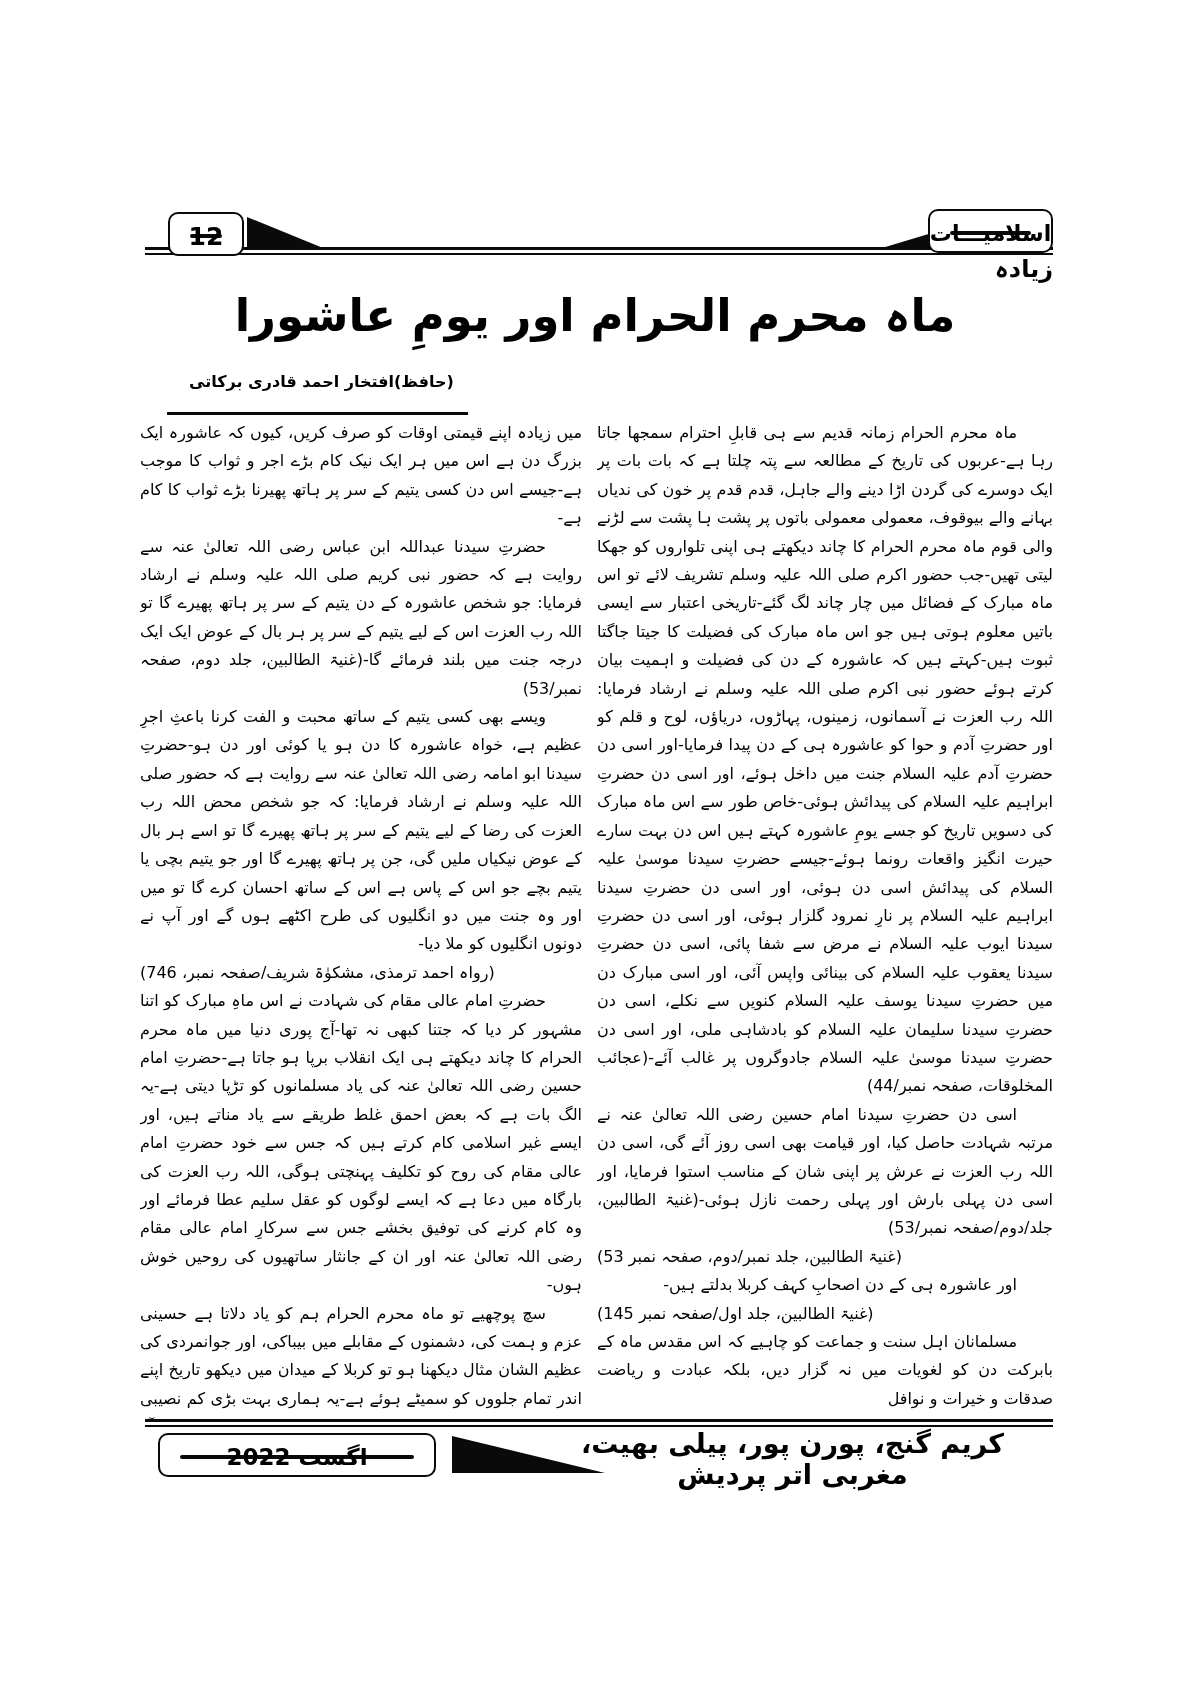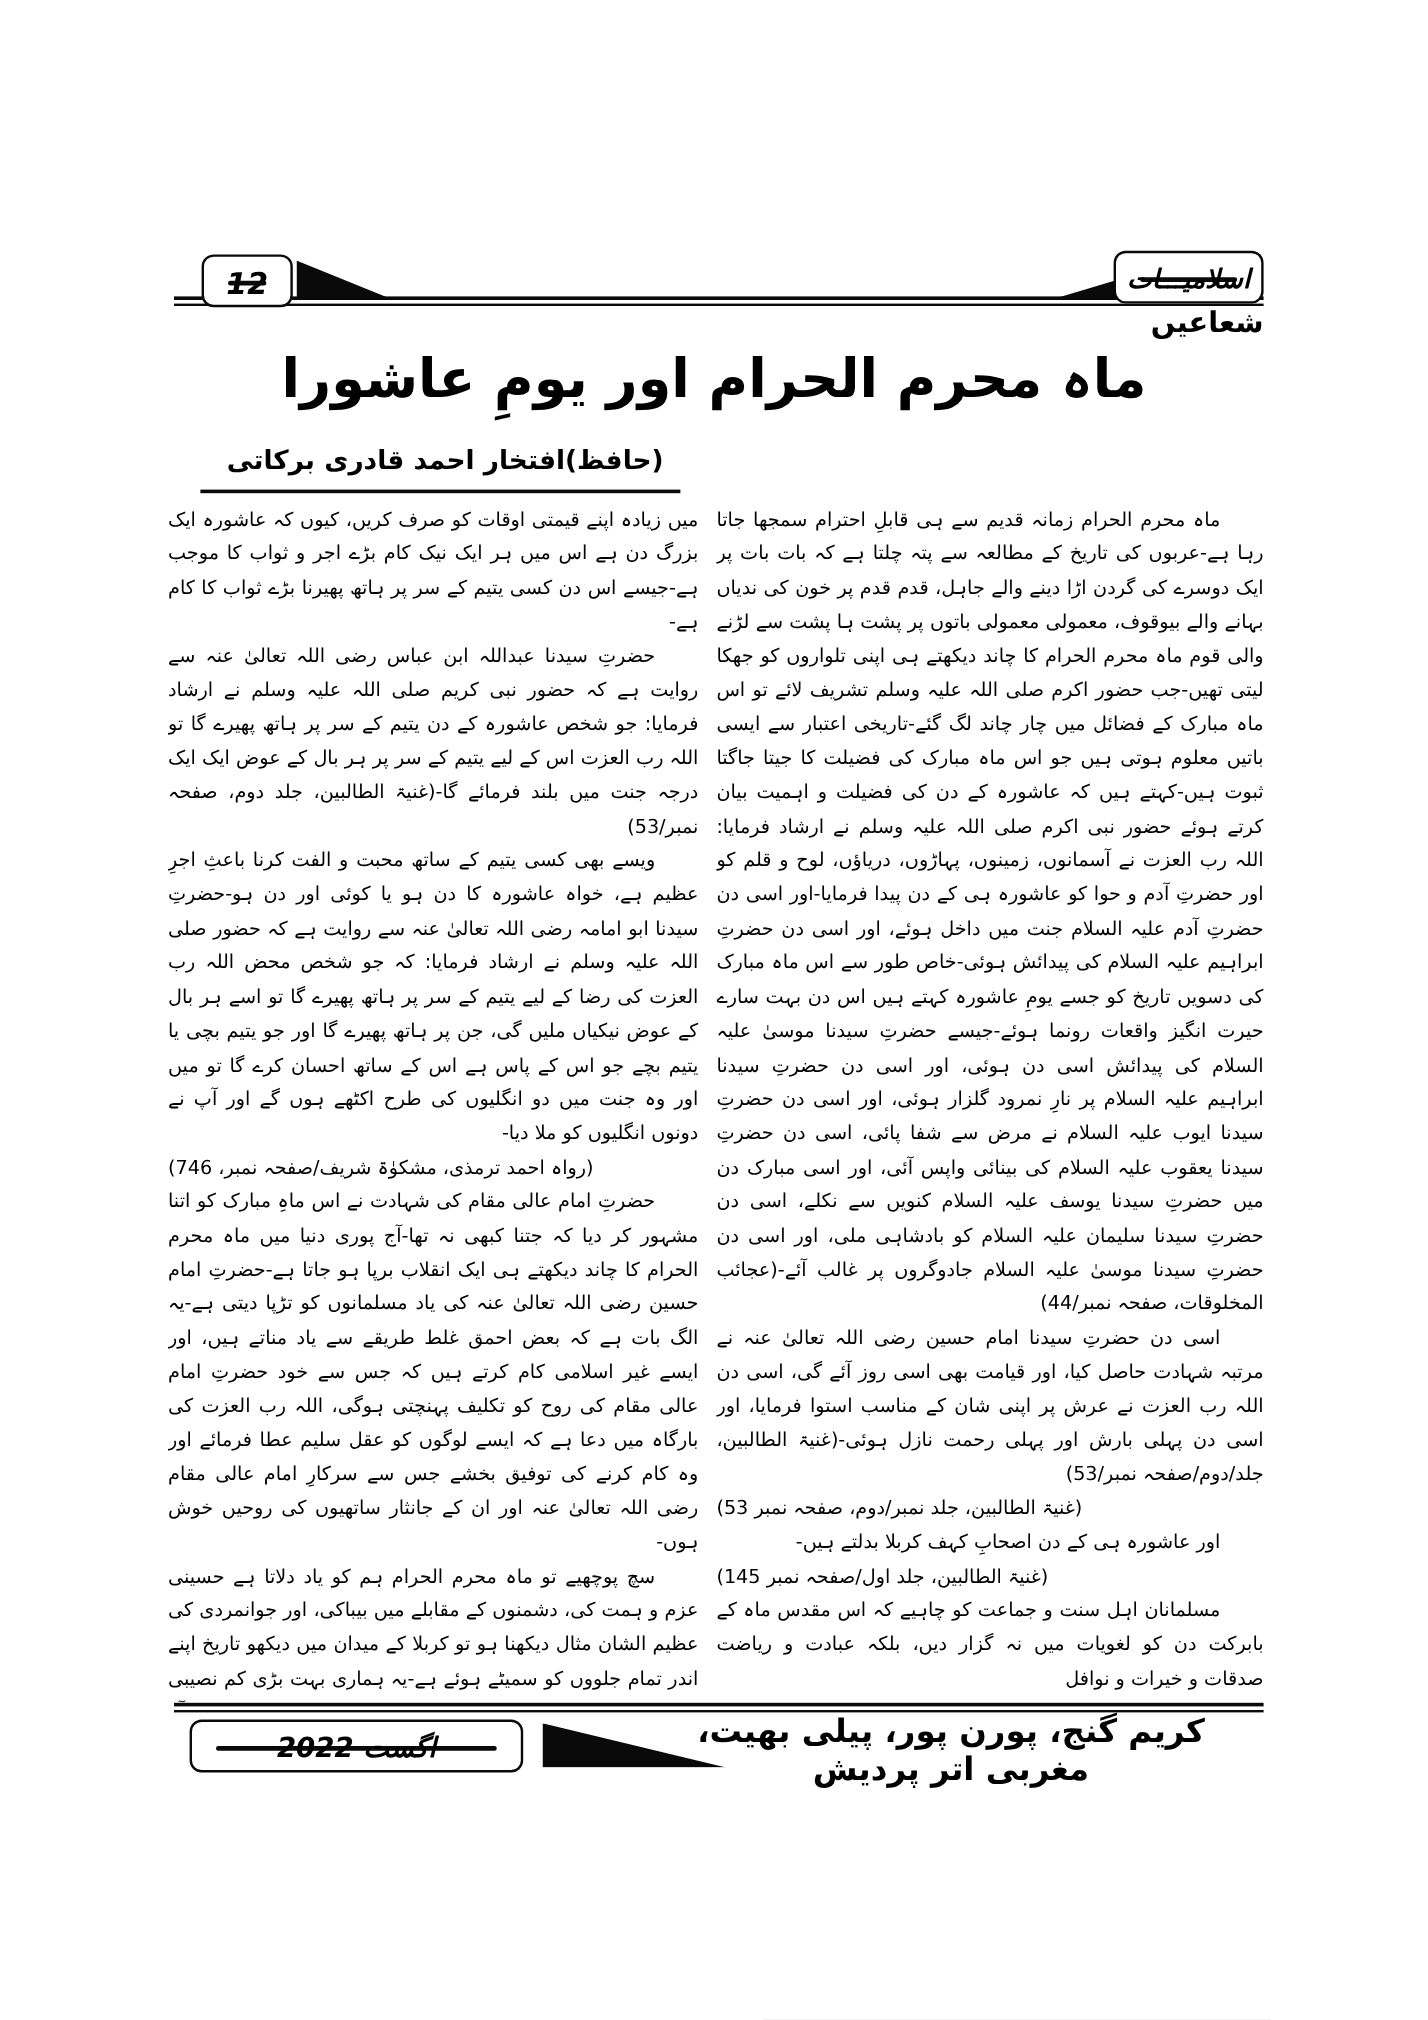--- a/index.html
+++ b/index.html
@@ -10,21 +10,21 @@
   }
   .urdu{direction:rtl;unicode-bidi:plaintext;font-family:"DejaVu Sans", sans-serif;text-align:right;}
 
   
   .dbl-rule{position:absolute;left:145px;width:908px;height:3px;
     border-top:3px solid #0a0a0a;border-bottom:2px solid #0a0a0a;}
   .hdr-rule{top:247px;}
   .ftr-rule{top:1419px;}
 
   
-  .dbox{position:absolute;border:2px solid #0a0a0a;border-radius:10px;padding:20px;background:#fff;box-sizing:border-box;font-style:italic;}
+  .dbox{position:absolute;border:2px solid #0a0a0a;border-radius:10px;padding:20px;background:#fff;box-sizing:border-box;}
   .dbox .inner{width:100%;height:100%;border:2px solid #0a0a0a;border-radius:7px;
     display:flex;align-items:center;justify-content:center;box-sizing:border-box;}
   .pagenum-box{left:168px;top:212px;width:76px;height:38px;}
   .pagenum-box .inner{font-size:25px;font-weight:bold;font-family:"DejaVu Sans", sans-serif;}
   .section-box{left:928px;top:209px;width:125px;height:41px;}
   .section-box .inner{font-size:22px;font-weight:bold;}
   .issue-box{left:158px;top:1433px;width:278px;height:41px;}
   .issue-box .inner{font-size:23px;font-weight:bold;}
 
   
@@ -36,22 +36,22 @@
   .tri-ftr{left:452px;top:1436px;width:153px;height:37px;
     clip-path:polygon(0 0,100% 100%,0 100%);}
 
   .subsection{position:absolute;left:880px;top:255px;width:173px;
     text-align:right;font-size:24px;font-weight:bold;}
 
   .title{position:absolute;left:190px;top:289px;width:810px;margin:0;
     text-align:center;font-size:45px;font-weight:bold;letter-spacing:-1px;}
 
   .author{position:absolute;left:167px;top:372px;
-    font-size:22px;font-weight:bold;white-space:nowrap;
-    padding:0 14px 11px 22px;border-bottom:3px solid #0a0a0a;}
+    font-size:16px;font-weight:bold;white-space:nowrap;
+    padding:0 14px 21px 22px;border-bottom:3px solid #0a0a0a;}
 
   .col{position:absolute;top:419px;height:1000px;overflow:hidden;
     font-size:16px;line-height:28.4px;text-align:justify;}
   .col-first{left:597px;width:456px;}
   .col-second{left:140px;width:442px;}
   .para{margin:0;padding:0;text-align:justify;}
   .para.indent{text-indent:36px;}
   .para.ref{text-align:left;text-indent:0;}
 
   .address{position:absolute;left:540px;top:1428px;width:505px;
@@ -69,21 +69,21 @@
       <span>12</span>
     </div>
   </div>
   <div class="tri tri-hdr-left"></div>
 
   <div class="tri tri-hdr-right"></div>
   <div class="dbox section-box">
     <div class="inner urdu">اسلامیـــات</div>
   </div>
 
-  <div class="subsection urdu">شعاعیں</div>
+  <div class="subsection urdu">زیادہ</div>
 
   <h1 class="title urdu">ماہ محرم الحرام اور یومِ عاشورا</h1>
   <div class="author urdu">(حافظ)افتخار احمد قادری برکاتی</div>
 
   <div class="col col-first urdu">
     <p class="para indent">ماہ محرم الحرام زمانہ قدیم سے ہی قابلِ احترام سمجھا جاتا رہا ہے-عربوں کی تاریخ کے مطالعہ سے پتہ چلتا ہے کہ بات بات پر ایک دوسرے کی گردن اڑا دینے والے جاہل، قدم قدم پر خون کی ندیاں بہانے والے بیوقوف، معمولی معمولی باتوں پر پشت ہا پشت سے لڑنے والی قوم ماہ محرم الحرام کا چاند دیکھتے ہی اپنی تلواروں کو جھکا لیتی تھیں-جب حضور اکرم صلی اللہ علیہ وسلم تشریف لائے تو اس ماہ مبارک کے فضائل میں چار چاند لگ گئے-تاریخی اعتبار سے ایسی باتیں معلوم ہوتی ہیں جو اس ماہ مبارک کی فضیلت کا جیتا جاگتا ثبوت ہیں-کہتے ہیں کہ عاشورہ کے دن کی فضیلت و اہمیت بیان کرتے ہوئے حضور نبی اکرم صلی اللہ علیہ وسلم نے ارشاد فرمایا: اللہ رب العزت نے آسمانوں، زمینوں، پہاڑوں، دریاؤں، لوح و قلم کو اور حضرتِ آدم و حوا کو عاشورہ ہی کے دن پیدا فرمایا-اور اسی دن حضرتِ آدم علیہ السلام جنت میں داخل ہوئے، اور اسی دن حضرتِ ابراہیم علیہ السلام کی پیدائش ہوئی-خاص طور سے اس ماہ مبارک کی دسویں تاریخ کو جسے یومِ عاشورہ کہتے ہیں اس دن بہت سارے حیرت انگیز واقعات رونما ہوئے-جیسے حضرتِ سیدنا موسیٰ علیہ السلام کی پیدائش اسی دن ہوئی، اور اسی دن حضرتِ سیدنا ابراہیم علیہ السلام پر نارِ نمرود گلزار ہوئی، اور اسی دن حضرتِ سیدنا ایوب علیہ السلام نے مرض سے شفا پائی، اسی دن حضرتِ سیدنا یعقوب علیہ السلام کی بینائی واپس آئی، اور اسی مبارک دن میں حضرتِ سیدنا یوسف علیہ السلام کنویں سے نکلے، اسی دن حضرتِ سیدنا سلیمان علیہ السلام کو بادشاہی ملی، اور اسی دن حضرتِ سیدنا موسیٰ علیہ السلام جادوگروں پر غالب آئے-(عجائب المخلوقات، صفحہ نمبر/44)</p>
     <p class="para indent">اسی دن حضرتِ سیدنا امام حسین رضی اللہ تعالیٰ عنہ نے مرتبہ شہادت حاصل کیا، اور قیامت بھی اسی روز آئے گی، اسی دن اللہ رب العزت نے عرش پر اپنی شان کے مناسب استوا فرمایا، اور اسی دن پہلی بارش اور پہلی رحمت نازل ہوئی-(غنیۃ الطالبین، جلد/دوم/صفحہ نمبر/53)</p>
     <p class="para ref">(غنیۃ الطالبین، جلد نمبر/دوم، صفحہ نمبر 53)</p>
     <p class="para indent">اور عاشورہ ہی کے دن اصحابِ کہف کربلا بدلتے ہیں-</p>
     <p class="para ref">(غنیۃ الطالبین، جلد اول/صفحہ نمبر 145)</p>

